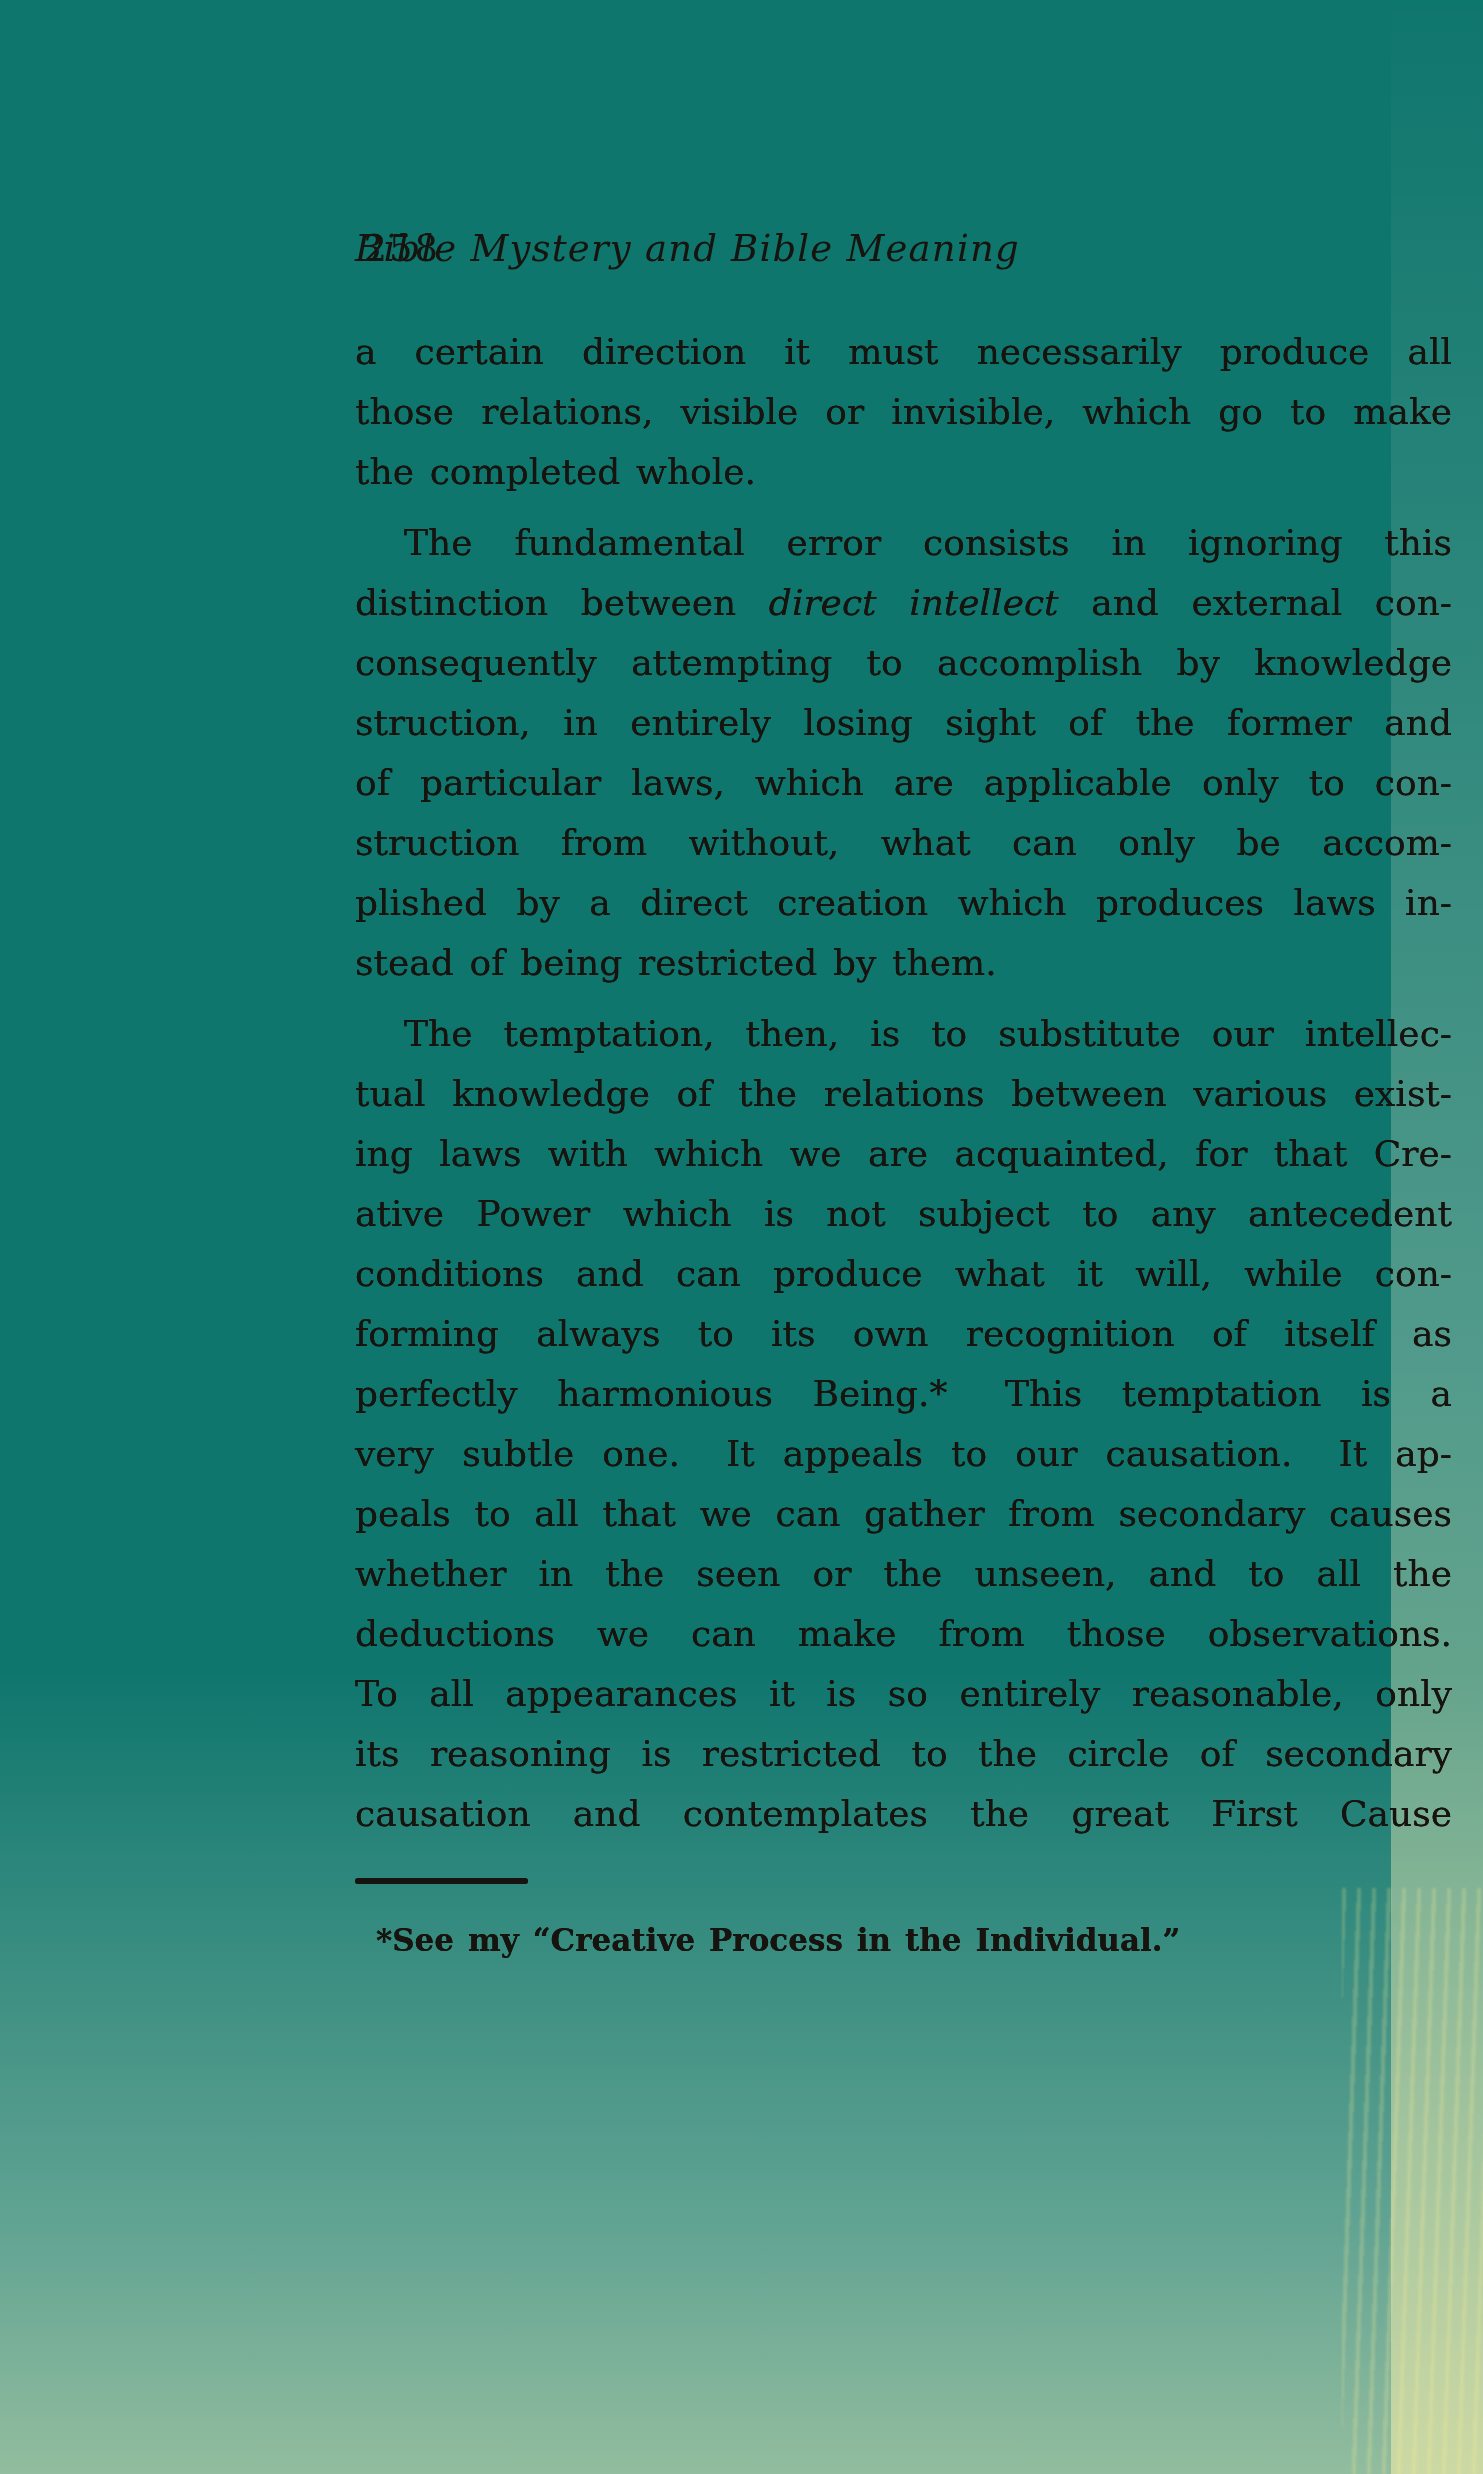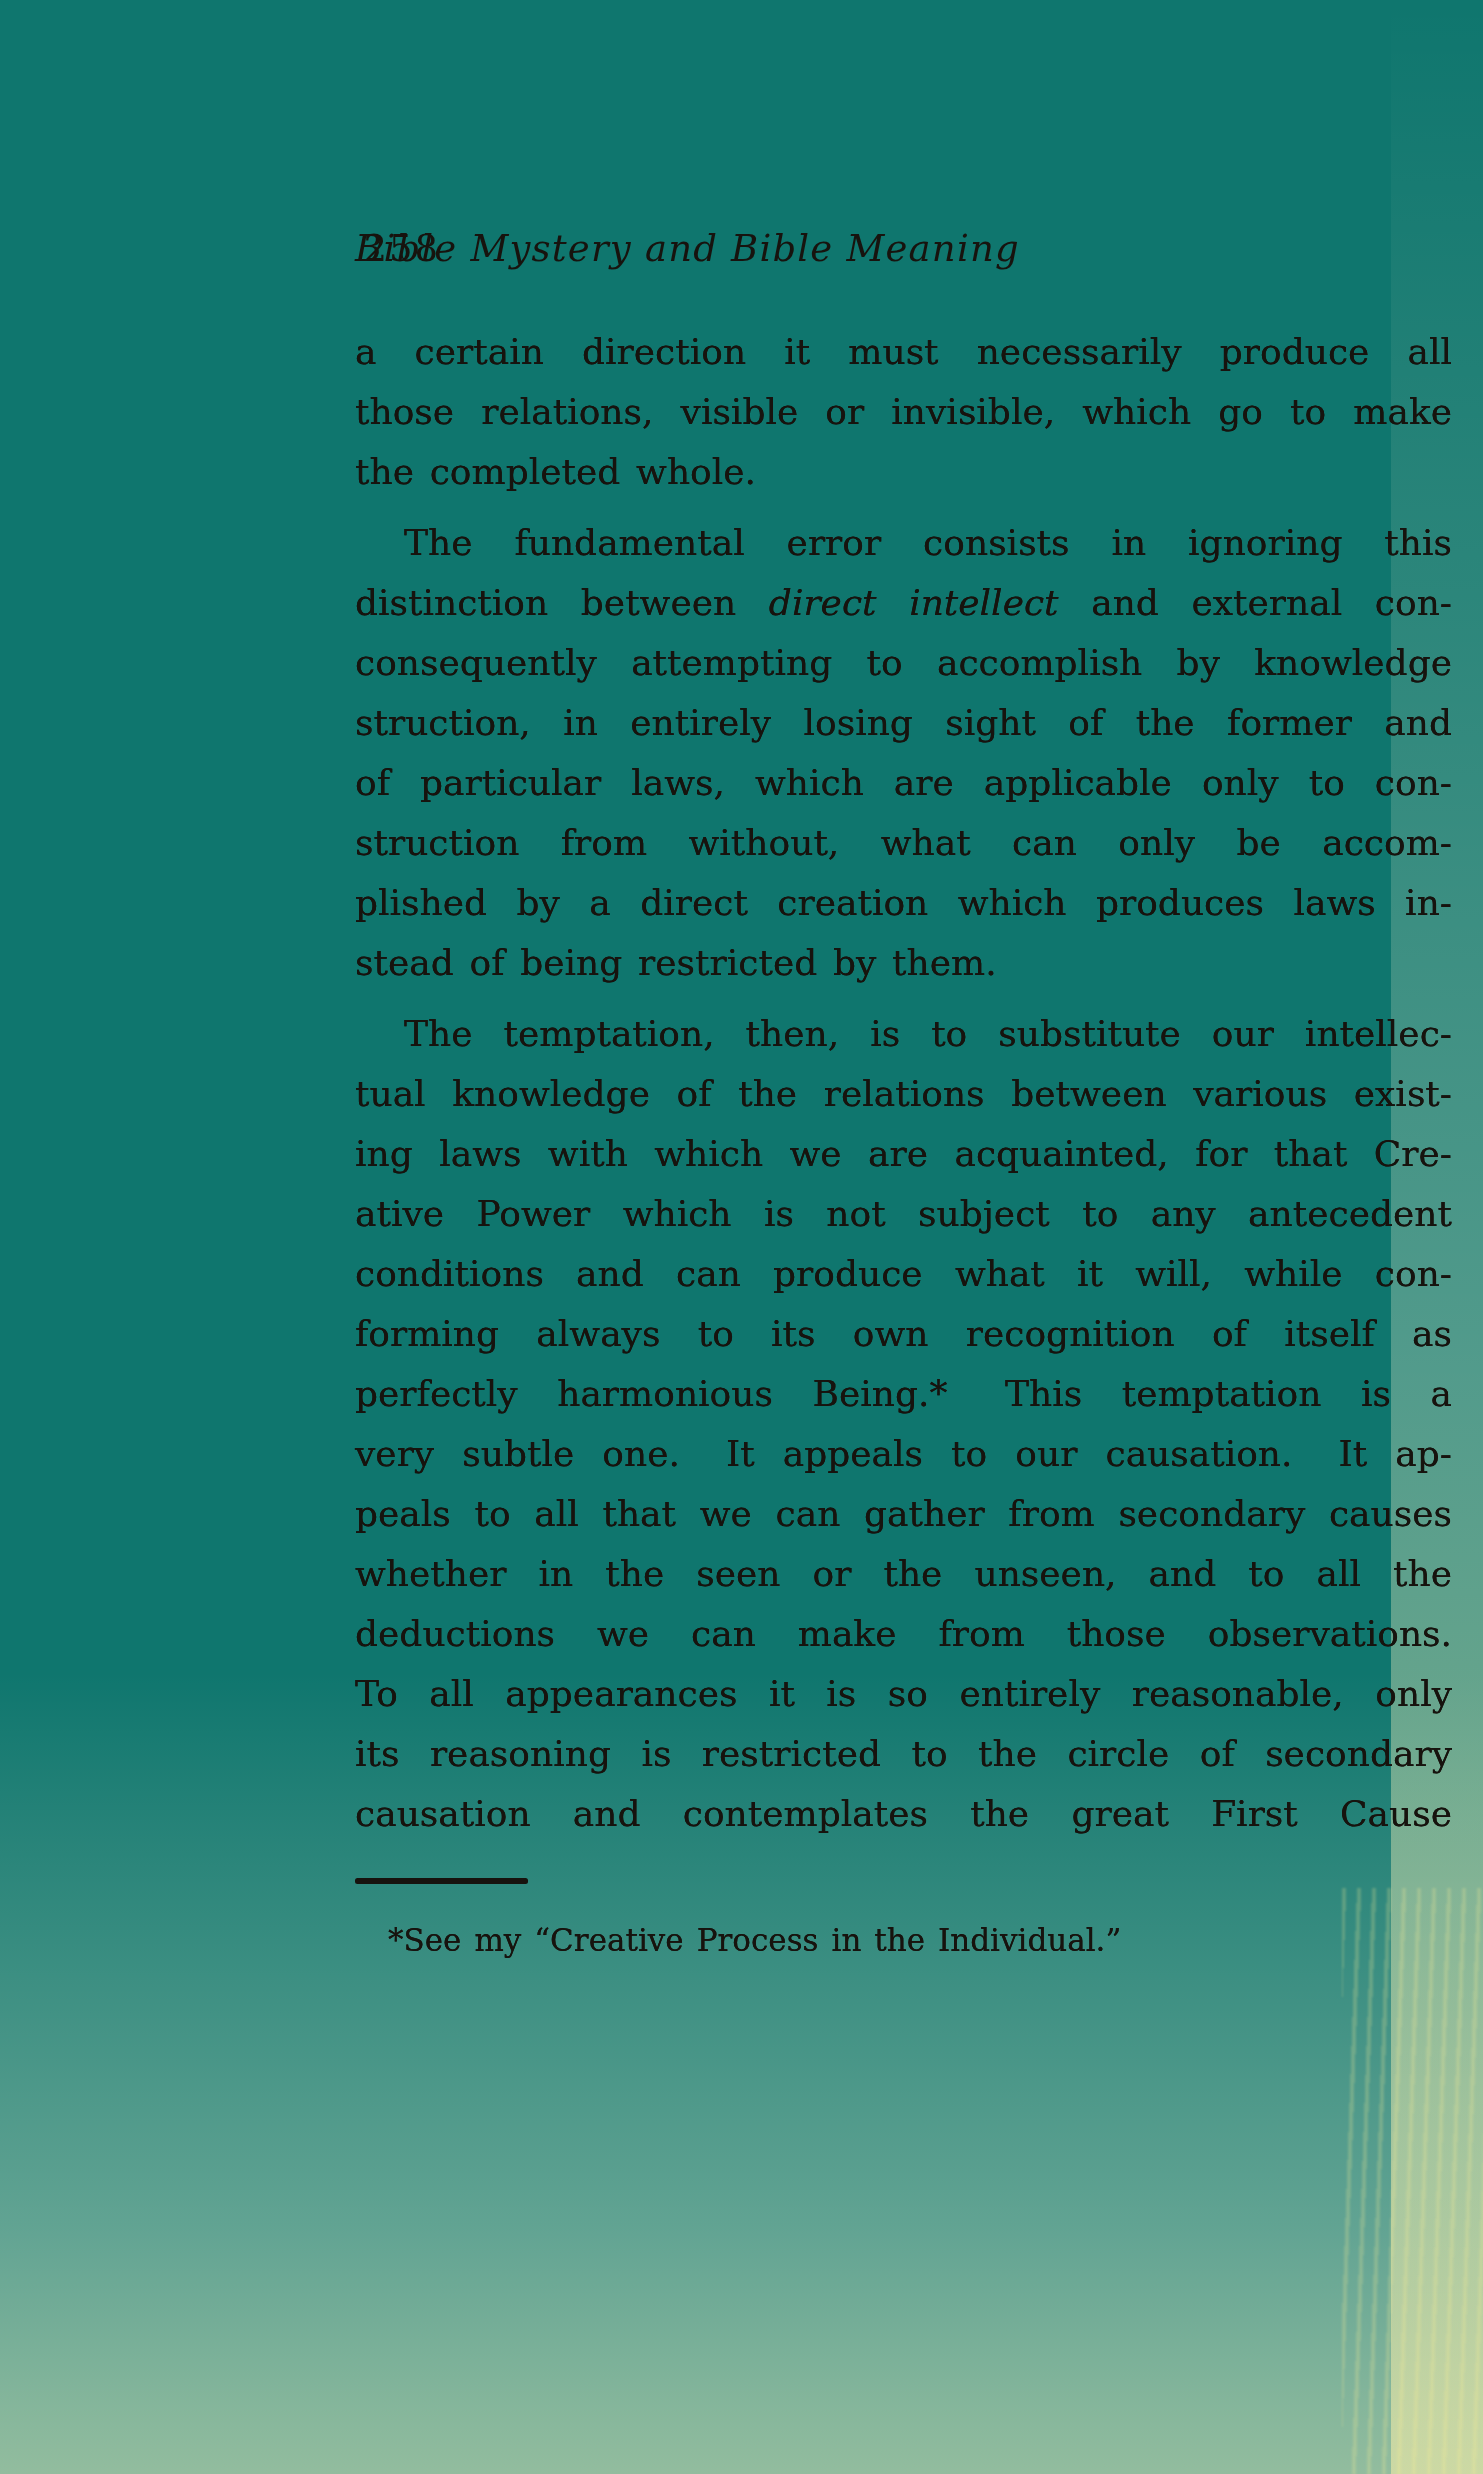--- a/index.html
+++ b/index.html
@@ -40,23 +40,23 @@
   .line { text-align:justify; }
   .line.j { text-align-last:justify; }
   .line.end { text-align-last:left; }
   .line.ind { text-indent:49px; }
   .line i { font-style:italic; }
   .fn-rule {
     position:absolute; left:355px; top:1878px; width:173px; height:5.6px;
     background:#17130e; border-radius:2.5px;
   }
   .footnote {
-    position:absolute; left:355px; top:1921px; width:1097px;
+    position:absolute; left:343px; top:1921px; width:1097px;
     font-size:31px; line-height:38px; text-indent:33px; word-spacing:3.1px;
-    font-weight:normal; text-shadow:0 0 0.2px currentColor;
+    font-weight:bold; text-shadow:0 0 0.2px currentColor;
   }
 </style>
 </head>
 <body>
 
 <div class="page">
   <div class="tint-bottom"></div>
   <div class="tint-right"></div>
   <div class="streaks"></div>
 

